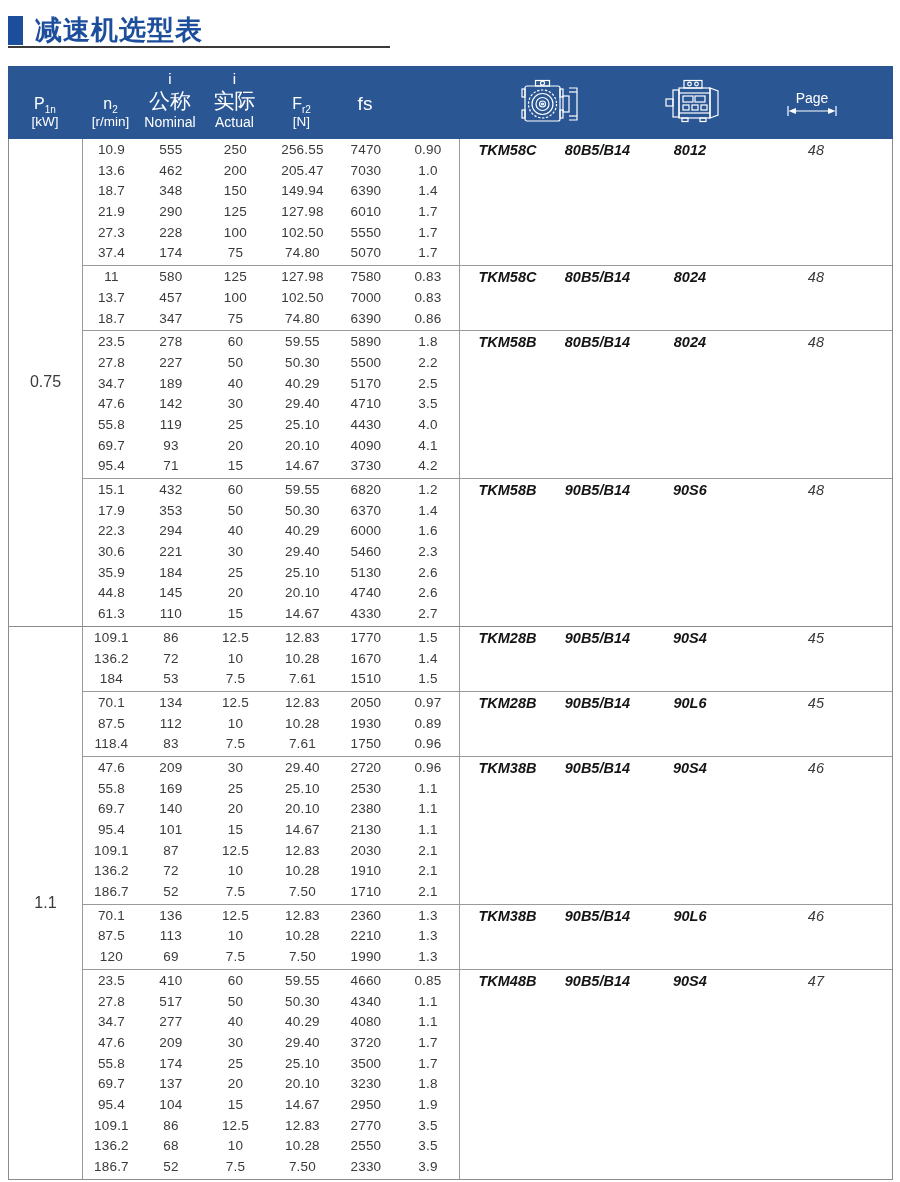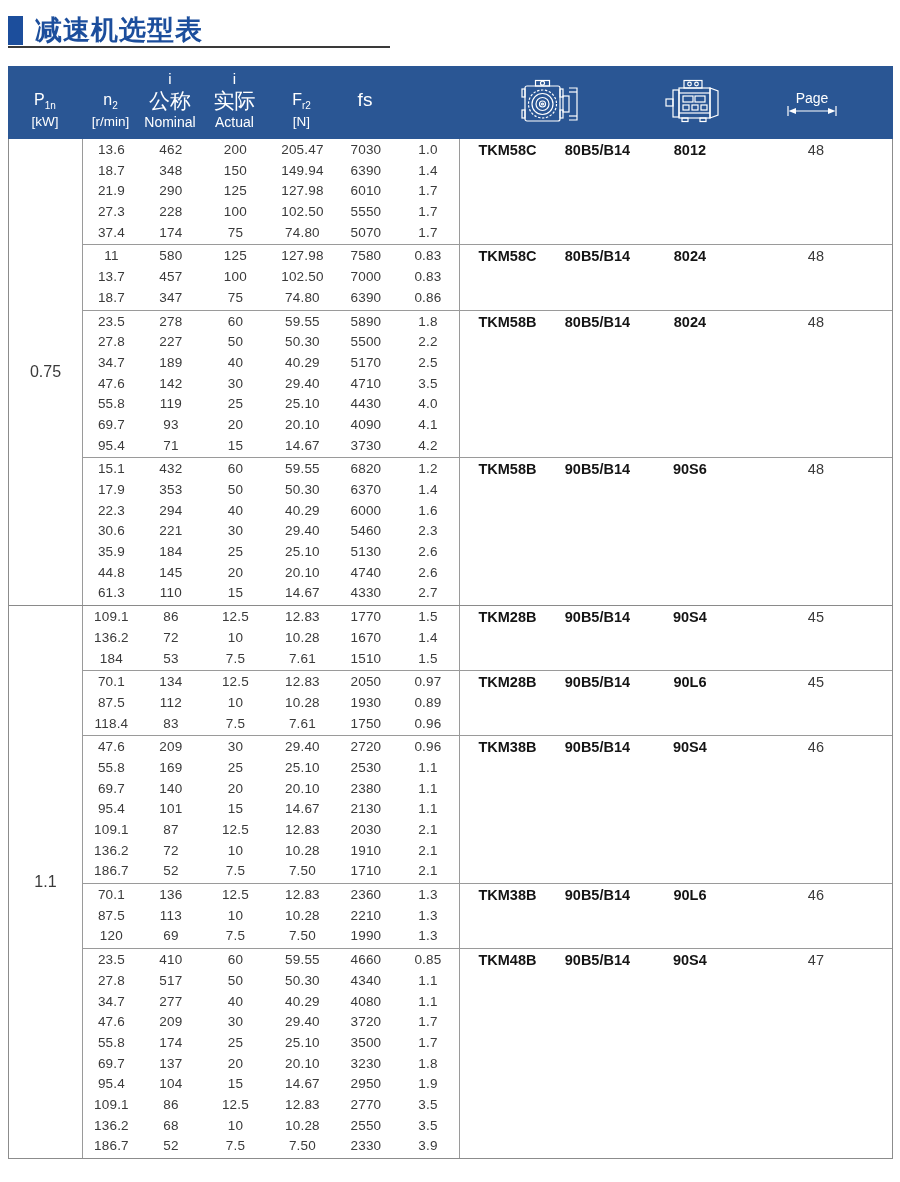--- a/index.html
+++ b/index.html
@@ -23,21 +23,21 @@
 
   
   .table{position:absolute;left:8px;top:66px;width:885px;}
 
   
   .thead{display:flex;width:885px;height:73px;background:var(--header-bg);color:#fff;}
   .hcell{display:flex;flex-direction:column;align-items:center;justify-content:flex-end;padding-bottom:7px;}
   .h-p1n{width:74px;}
   .h-cols{width:378px;display:grid;grid-template-columns:57px 62px 67px 67px 60px 65px;}
   .h-top{height:21px;line-height:21px;font-size:15px;}
-  .h-mid{height:23px;line-height:22px;font-size:16px;}
+  .h-mid{height:23px;line-height:30px;font-size:16px;}
   .h-mid sub{font-size:10px;}
   .h-unit{height:20px;line-height:20px;font-size:13.5px;}
   .h-cn{height:23px;line-height:23px;font-size:21px;}
   .h-en{height:20px;line-height:20px;font-size:14px;}
   .h-fs{font-size:19px;}
   .h-right{width:433px;position:relative;text-align:right;}
   .h-icon{position:absolute;top:50%;transform:translate(-50%,-50%);}
   .icon-gearbox{left:90px;}
   .icon-motor{left:237px;}
   .h-page{position:absolute;left:352px;top:50%;transform:translate(-50%,-50%);
@@ -52,21 +52,21 @@
   .p1n-cell{width:74px;border-right:1px solid var(--rowline);display:flex;
             align-items:center;justify-content:center;font-size:16px;}
   .groups{width:810px;display:flex;flex-direction:column;}
   .group{display:flex;}
   .group-sep{border-top:1px solid var(--rowline);}
   .gdata{width:377px;border-right:1px solid var(--rowline);padding:1px 0;}
   .drow{display:grid;grid-template-columns:57px 62px 67px 67px 60px 64px;height:20.7px;}
   .dcell{text-align:center;line-height:20.7px;font-size:13.5px;letter-spacing:.2px;}
   .gmodels{width:432px;display:grid;grid-template-columns:95px 85px 100px 152px;
            align-content:start;padding-top:1px;}
-  .mcell{text-align:center;line-height:20.7px;font-size:14.5px;}
+  .mcell{text-align:center;line-height:20.7px;font-size:14.5px;font-style:italic;}
   .bold{font-weight:bold;color:var(--model-text);}
   svg{display:block;}
 </style>
 </head>
 <body>
 
 <div class="page">
 
   <div class="title-row">
     <span class="title-bullet"></span>
@@ -164,20 +164,28 @@
       </div>
     </div>
 
     <div class="tbody">
         <div class="section">
           <div class="p1n-cell">0.75</div>
           <div class="groups">
             <div class="group">
               <div class="gdata">
                 <div class="drow">
+                  <div class="dcell">10.9</div>
+                  <div class="dcell">555</div>
+                  <div class="dcell">250</div>
+                  <div class="dcell">256.55</div>
+                  <div class="dcell">7470</div>
+                  <div class="dcell">0.90</div>
+                </div>
+                <div class="drow">
                   <div class="dcell">13.6</div>
                   <div class="dcell">462</div>
                   <div class="dcell">200</div>
                   <div class="dcell">205.47</div>
                   <div class="dcell">7030</div>
                   <div class="dcell">1.0</div>
                 </div>
                 <div class="drow">
                   <div class="dcell">18.7</div>
                   <div class="dcell">348</div>

